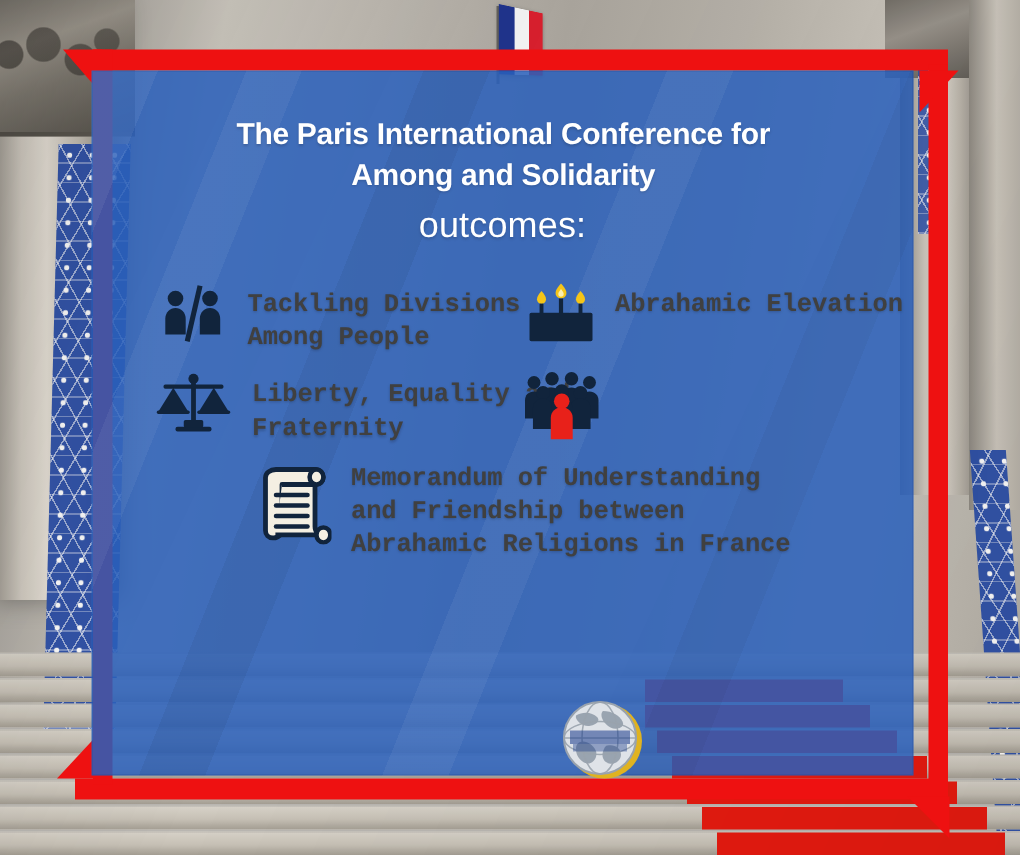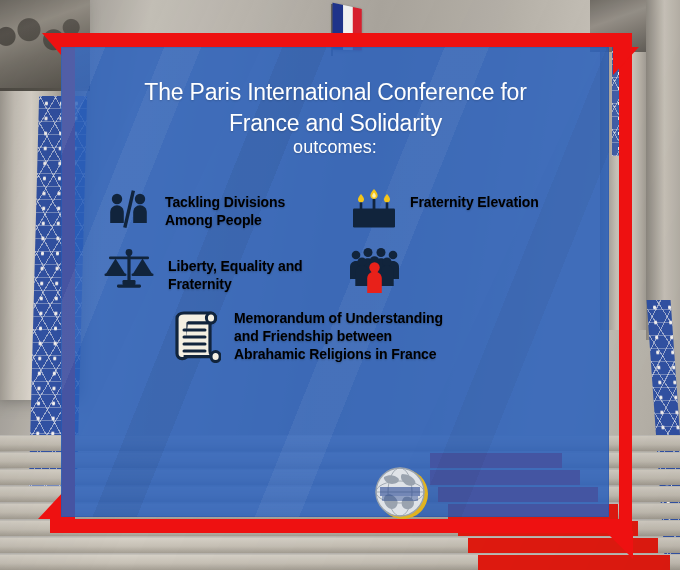--- a/index.html
+++ b/index.html
@@ -126,36 +126,36 @@
         rgba(0,0,0,.05) 30% 36%, transparent 36% 52%,
         rgba(255,255,255,.05) 52% 58%, transparent 58% 74%,
         rgba(0,0,0,.04) 74% 80%, transparent 80% 100%);
     pointer-events:none;
   }
 
   
   .content{position:absolute;inset:0;}
   .title{
     position:absolute;left:1px;right:0;top:30px;text-align:center;
-    color:#ffffff;font-size:23px;font-weight:normal;line-height:1.36;
+    color:#ffffff;font-size:20px;font-weight:bold;line-height:1.36;
     letter-spacing:-0.2px;
     text-shadow:0 1px 2px rgba(0,0,0,.18);
   }
   .title-l2{display:block;}
   .subtitle{
     position:absolute;left:0;right:0;top:90px;text-align:center;
-    color:#ffffff;font-size:18px;font-weight:500;letter-spacing:.1px;
+    color:#ffffff;font-size:24px;font-weight:500;letter-spacing:.1px;
     text-shadow:0 1px 2px rgba(0,0,0,.18);
   }
 
   .item{position:absolute;display:flex;align-items:flex-start;gap:13px;}
   .item .ico{flex:0 0 auto;display:block;}
   .item .lbl{
-    color:#000000;font-size:14px;font-weight:bold;line-height:1.30;
-    text-shadow:0 1px 2px rgba(0,0,0,.22);padding-top:6px;letter-spacing:-.1px;
+    color:#404040;font-size:17px;font-weight:bold;line-height:1.30;
+    text-shadow:0 1px 2px rgba(0,0,0,.22);padding-top:6px;letter-spacing:-.1px;font-family:Liberation Mono, monospace;
   }
   .item-divisions{left:45px;top:140px;}
   .item-liberty{left:42px;top:200px;align-items:center;}
   .item-spiritual{left:290px;top:140px;}
   .item-identity{left:288px;top:198px;}
   .item-memo{left:114px;top:260px;}
   .item-memo .lbl{padding-top:2px;}
 
   .seal{position:absolute;left:311px;top:418px;width:58px;height:56px;}
 
@@ -217,21 +217,21 @@
     <div class="tri tri-br"></div>
   </div>
 
   <div class="panel">
     <div class="panel-texture"></div>
 
     <div class="content">
 
       <div class="title">
         <span>The Paris International Conference for</span>
-        <span class="title-l2">France and Solidarity</span>
+        <span class="title-l2">Among and Solidarity</span>
       </div>
 
       <div class="subtitle">outcomes:</div>
 
       <div class="item item-divisions">
         <span class="ico">
           <svg width="46" height="46" viewBox="0 0 46 46">
             <g fill="#11243c">
               <circle cx="11" cy="12" r="5.2"></circle>
               <path d="M4.2 36V25.5c0-4.3 3.1-7.2 6.8-7.2s6.8 2.9 6.8 7.2V36z"></path>
@@ -273,21 +273,21 @@
               <path d="M23 5.6c1.3 1.7 1.8 2.5 1.8 3.4a1.8 1.8 0 1 1-3.6 0c0-.9.5-1.7 1.8-3.4z" fill="#fdf0b0"></path>
               <path d="M10 7c2.2 2.6 3 4 3 5.5 0 1.8-1.4 3.1-3 3.1s-3-1.3-3-3.1C7 11 7.8 9.6 10 7z" fill="#f5c518"></path>
               <path d="M36 7c2.2 2.6 3 4 3 5.5 0 1.8-1.4 3.1-3 3.1s-3-1.3-3-3.1C33 11 33.8 9.6 36 7z" fill="#f5c518"></path>
               <rect x="21.6" y="12" width="2.8" height="10" fill="#11243c"></rect>
               <rect x="8.7" y="15.4" width="2.6" height="7" fill="#11243c"></rect>
               <rect x="34.7" y="15.4" width="2.6" height="7" fill="#11243c"></rect>
               <rect x="2" y="21.5" width="42" height="19" rx="1.2" fill="#11243c"></rect>
             </g>
           </svg>
         </span>
-        <span class="lbl nowrap">Fraternity Elevation</span>
+        <span class="lbl nowrap">Abrahamic Elevation</span>
       </div>
 
       <div class="item item-identity">
         <span class="ico">
           <svg width="52" height="48" viewBox="0 0 52 48">
             <g fill="#11243c">
               <circle cx="7" cy="10" r="4.3"></circle>
                 <path d="M1 34V22c0-3.6 2.6-6 6-6s6 2.4 6 6v12z"></path>
               <circle cx="19" cy="7.5" r="4.5"></circle>
                 <path d="M12.6 33V19.5c0-3.7 2.8-6.2 6.4-6.2s6.4 2.5 6.4 6.2V33z"></path>

